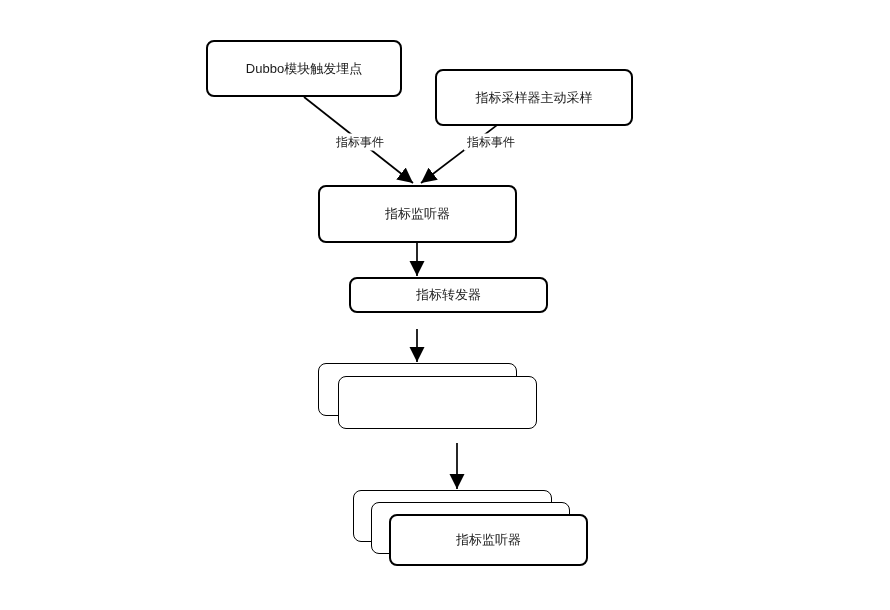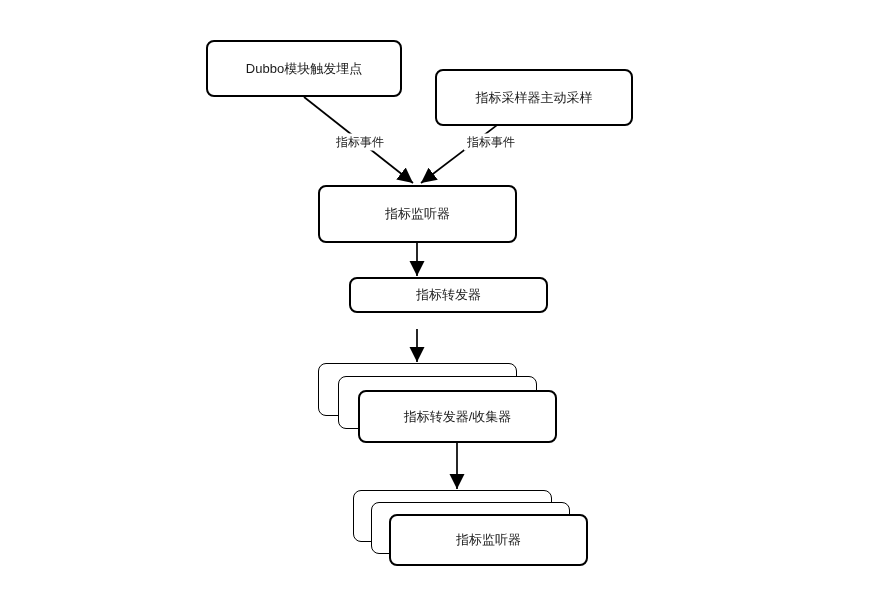--- a/index.html
+++ b/index.html
@@ -78,23 +78,20 @@
   <div class="node" style="left:318px; top:185px; width:199px; height:58px;">
     <span>指标监听器</span>
   </div>
 
   <div class="node" style="left:318px; top:277px; width:199px; height:36px;margin-left:31px;">
     <span>指标转发器</span>
   </div>
 
   <div class="node ghost" style="left:318px; top:363px; width:199px; height:53px;"></div>
   <div class="node ghost" style="left:338px; top:376px; width:199px; height:53px;"></div>
-  <div class="node" style="left:358px; top:390px; width:199px; height:53px;">
-    <span>指标转发器/收集器</span>
-  </div>
 
   <div class="node ghost" style="left:353px; top:490px; width:199px; height:52px;"></div>
   <div class="node ghost" style="left:371px; top:502px; width:199px; height:52px;"></div>
   <div class="node" style="left:389px; top:514px; width:199px; height:52px;">
     <span>指标监听器</span>
   </div>
 
   <div class="edge-label" style="left:360px; top:142px;">指标事件</div>
   <div class="edge-label" style="left:491px; top:142px;">指标事件</div>
 

